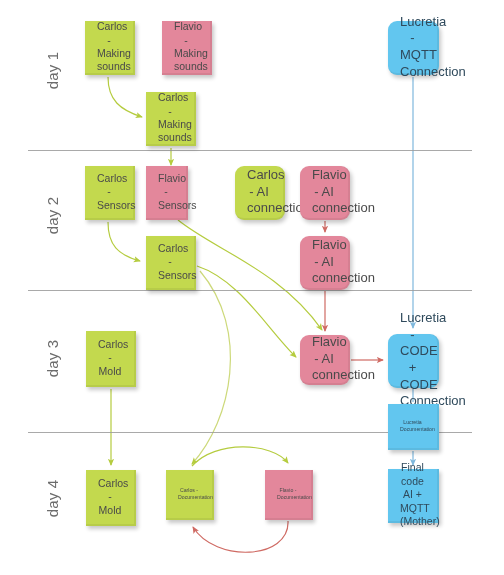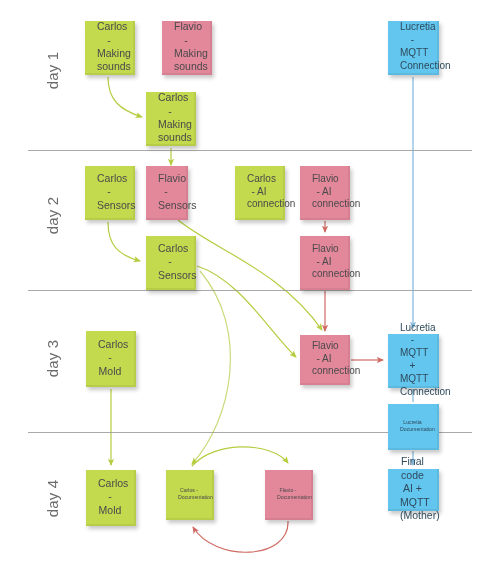--- a/index.html
+++ b/index.html
@@ -37,21 +37,21 @@
     color:#4a4a4a;
     box-shadow:2px 3px 4px rgba(0,0,0,.22);
     border-right:2px solid rgba(0,0,0,.06);
     border-bottom:2px solid rgba(0,0,0,.06);
   }
   .note span{display:block;width:100%;}
   .note.green{background:#c3d94e;}
   .note.pink {background:#e3879b;}
   .note.blue {background:#62c6ef;color:#2f4a5c;}
   .note.sz-m{font-size:10.5px;}
-  .note.sz-s{font-size:10px;}
+  .note.sz-s{font-size:13px;border-radius:9px;}
   .note.sz-xs{font-size:5.2px;}
 </style>
 </head>
 <body>
 
 <div id="canvas">
 
   <svg id="wires" viewBox="0 0 504 575" xmlns="http://www.w3.org/2000/svg">
     <defs>
       <marker id="ah-green" markerWidth="7" markerHeight="7" refX="5.2" refY="3" orient="auto">
@@ -140,32 +140,32 @@
     <span>Flavio - AI connection</span>
   </div>
 
   <div class="note green sz-m" style="left:86px;top:331px;width:50px;height:56px;">
     <span>Carlos - Mold</span>
   </div>
   <div class="note pink sz-s" style="left:300px;top:335px;width:50px;height:50px;">
     <span>Flavio - AI connection</span>
   </div>
   <div class="note blue sz-s" style="left:388px;top:334px;width:51px;height:54px;">
-    <span>Lucretia - MQTT + MQTT Connection</span>
+    <span>Lucretia - CODE + CODE Connection</span>
   </div>
   <div class="note blue sz-xs" style="left:388px;top:404px;width:51px;height:46px;">
     <span>Lucretia Documentation</span>
   </div>
 
   <div class="note green sz-m" style="left:86px;top:470px;width:50px;height:56px;">
     <span>Carlos - Mold</span>
   </div>
   <div class="note green sz-xs" style="left:166px;top:470px;width:48px;height:50px;">
     <span>Carlos - Documentation</span>
   </div>
   <div class="note pink sz-xs" style="left:265px;top:470px;width:48px;height:50px;">
     <span>Flavio - Documentation</span>
   </div>
-  <div class="note blue sz-m" style="left:388px;top:469px;width:51px;height:42px;">
+  <div class="note blue sz-m" style="left:388px;top:469px;width:51px;height:54px;">
     <span>Final code AI + MQTT (Mother)</span>
   </div>
 
 </div>
 
 </body></html>

